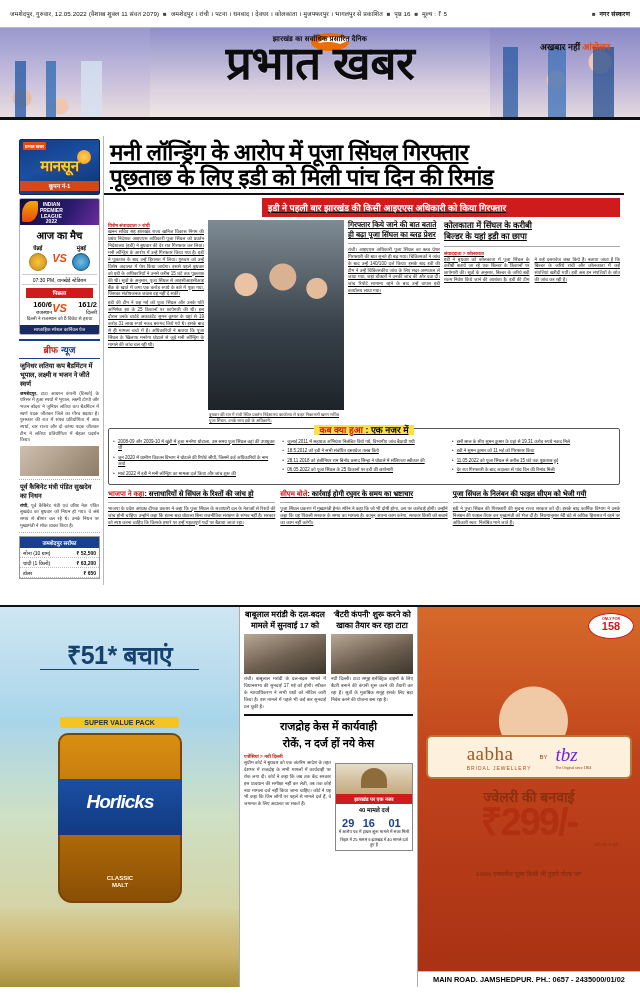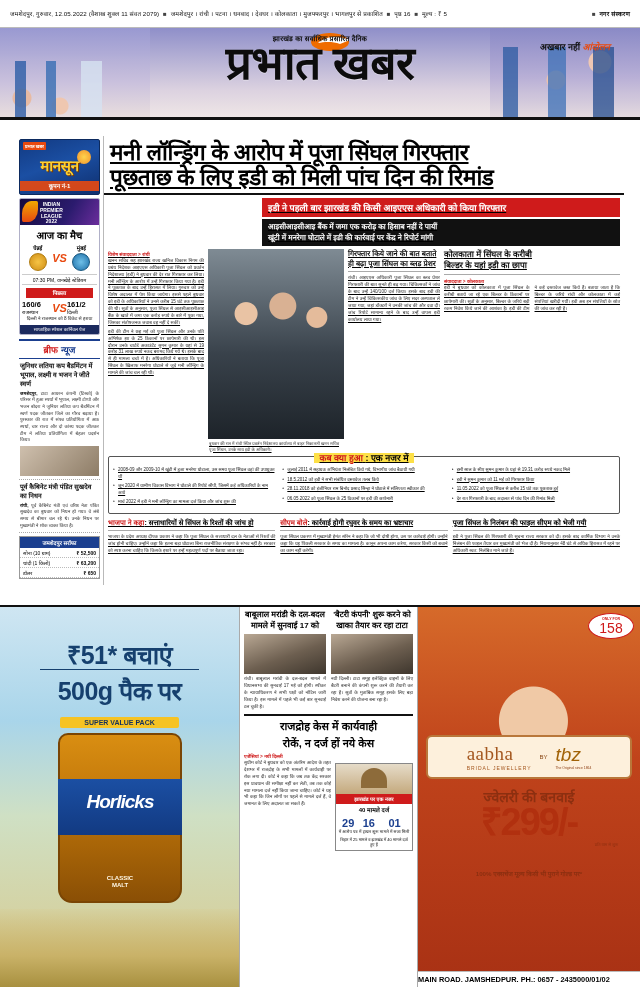--- a/index.html
+++ b/index.html
@@ -68,21 +68,21 @@
     text-shadow:0 1px 0 rgba(255,255,255,.35);
   }
   .mh-bird {
     position:absolute; left:50%; top:4px; transform:translateX(-10px);
     width:46px; height:20px;
   }
   .mh-slogan {
     position:absolute; right:30px; top:12px;
     font-size:9px; font-weight:bold; color:#111; white-space:nowrap;
   }
-  .mh-slogan .hl { color:#e8490f;font-style:italic; }
+  .mh-slogan .hl { color:#e8490f; }
 
   
   .body-wrap { display:flex; padding:16px; }
   .col-left { width:88px; border-right:1px solid #b9b9b9; }
   .col-main { flex:1;text-decoration:underline; }
 
   
   .promo-monsoon {
     margin:3px 3px 0; height:56px; border-radius:2px; position:relative; overflow:hidden;
     background:linear-gradient(160deg,#123a82 0%,#1b4fa3 45%,#0f2f6e 100%);
@@ -121,21 +121,21 @@
   .ipl-team .tn { font-size:5.5px; font-weight:bold; }
   .ipl-team .tlogo { width:18px; height:18px; border-radius:50%; margin:1px auto 0;
     background:radial-gradient(circle,#f6c445,#cf8d16); border:1px solid #b07c10;}
   .ipl-team.b .tlogo { background:radial-gradient(circle,#6fc0e8,#1e6fa8); border-color:#17577f;}
   .ipl-vs { font-size:11px; font-weight:bold; color:#e8490f; font-style:italic; }
   .ipl-time { text-align:center; font-size:5px; border-top:1px solid #ccc; border-bottom:1px solid #ccc;
     margin:3px 2px; padding:1.5px 0; }
   .ipl-prev-label { text-align:center; font-size:5.5px; font-weight:bold; color:#fff; background:#cf1b1b;
     margin:0 6px; padding:1px 0; }
   .ipl-scores { display:flex; align-items:center; justify-content:space-around; padding:2px 2px 0; }
-  .ipl-score { text-align:left; width:30px; }
+  .ipl-score { text-align:right; width:30px; }
   .ipl-score .sc { font-size:7.5px; font-weight:bold; }
   .ipl-score .st { font-size:5px; }
   .ipl-result { font-size:4.6px; text-align:center; padding:1px 3px 3px; line-height:1.3; color:#222;}
   .ipl-foot { background:#1b2a5e; color:#fff; font-size:4.6px; text-align:center; padding:1.5px 0; }
 
   .brief-box { margin:4px 3px 0; }
   .brief-head { display:flex; align-items:center; justify-content:center; gap:3px;
     border-top:2px solid #1b3f8f; border-bottom:1px solid #1b3f8f; padding:2px 0; }
   .brief-head .b1 { font-size:9px; font-weight:bold; color:#cf1b1b; }
   .brief-head .b2 { font-size:9px; font-weight:bold; color:#1b3f8f; }
@@ -253,35 +253,35 @@
   .bride { position:absolute; inset:0;
     background:
       radial-gradient(circle at 52% 30%, #f0c9a6 0 34px, transparent 35px),
       linear-gradient(180deg,#d66a2a 0%,#c0431b 40%,#a83114 100%); }
   .aabha-card { position:absolute; top:128px; left:8px; right:8px; height:44px;
     border:2px solid #b9773a; border-radius:6px; background:#fdf0dc;
     display:flex; align-items:center; justify-content:center; gap:8px; }
   .aabha-name { font-size:19px; color:#a4571f; font-family:"Liberation Serif", serif; letter-spacing:.5px; }
   .aabha-sub { font-size:5px; letter-spacing:1px; color:#a4571f; text-align:center; }
   .aabha-by { font-size:6px; color:#8c4a18; }
-  .tbz { font-size:19px; color:#a16207; font-family:Liberation Sans, sans-serif; font-style:italic; }
+  .tbz { font-size:19px; color:#6d28d9; font-family:Liberation Serif, serif; font-style:italic; }
   .tbz-sub { font-size:3.4px; color:#8c3d12; text-align:center; }
   .jw-line { position:absolute; top:180px; left:0; right:0; text-align:center;
     font-size:14px; font-weight:bold; color:#8c2f10; }
   .jw-price { position:absolute; top:196px; left:0; right:0; text-align:center;
     font-size:38px; font-weight:bold; color:#b1300f; letter-spacing:-2px; line-height:1; }
   .jw-note { position:absolute; top:236px; right:22px; font-size:4px; color:#8c2f10; text-align:center; line-height:1.2;}
   .jw-ex { position:absolute; top:262px; left:0; right:0; text-align:center;
     font-size:6.2px; font-weight:bold; color:#8c2f10; }
   .addr-bar { position:absolute; bottom:0; left:0; right:0; background:#fff;
-    font-size:7.4px; font-weight:bold; text-align:left; padding:3px 0; border-top:1px solid #bbb; }
+    font-size:7.4px; font-weight:bold; text-align:center; padding:3px 0; border-top:1px solid #bbb; }
   .promo-158 { position:absolute; top:6px; right:6px; width:46px; height:26px; border-radius:50%;
     background:#fff; border:1px solid #cf1b1b; text-align:center; }
   .promo-158 .t1 { font-size:3.6px; font-weight:bold; color:#cf1b1b; margin-top:3px; }
-  .promo-158 .t2 { font-size:14px; font-weight:normal; color:#cf1b1b; line-height:1; }
+  .promo-158 .t2 { font-size:11px; font-weight:bold; color:#cf1b1b; line-height:1; }
 </style>
 </head>
 <body>
 
 <div class="page">
 
   <div class="topstrip">
     <div class="left">
       <span>जमशेदपुर, गुरुवार, 12.05.2022 (वैशाख शुक्ल 11 संवत 2079)</span>
       <span class="sep">■</span>
@@ -411,24 +411,20 @@
 
       <div class="lead-wrap">
         <div class="lead-h1">मनी लॉन्ड्रिंग के आरोप में पूजा सिंघल गिरफ्तार</div>
         <div class="lead-h2">पूछताछ के लिए इडी को मिली पांच दिन की रिमांड</div>
       </div>
 
       <div style="display:flex; gap:4px; padding:0 4px;">
         <div style="width:150px;"></div>
         <div style="flex:1;">
           <div class="red-banner">इडी ने पहली बार झारखंड की किसी आइएएस अधिकारी को किया गिरफ्तार</div>
-          <div class="black-banner">
-            <span class="line">आइसीआइसीआइ बैंक में जमा एक करोड़ का हिसाब नहीं दे पायीं</span>
-            <span class="line">खूंटी में मनरेगा घोटाले में इडी की कार्रवाई पर केंद्र ने रिपोर्ट मांगी</span>
-          </div>
         </div>
       </div>
 
       <div class="main-cols">
 
         <div class="mc-a">
           <div class="byline">विशेष संवाददाता &gt; रांची</div>
           <div class="bodytext">
             <p>खनन सचिव सह झारखंड राज्य खनिज विकास निगम की प्रबंध निदेशक आइएएस अधिकारी पूजा सिंघल को प्रवर्तन निदेशालय (इडी) ने बुधवार की देर रात गिरफ्तार कर लिया। मनी लॉन्ड्रिंग के आरोप में उन्हें गिरफ्तार किया गया है। इडी ने पूछताछ के बाद उन्हें हिरासत में लिया। गुरुवार को उन्हें विशेष अदालत में पेश किया जायेगा। इससे पहले बुधवार को इडी के अधिकारियों ने उनसे करीब 15 घंटे तक पूछताछ की थी। सूत्रों के अनुसार, पूजा सिंघल से आइसीआइसीआइ बैंक के खाते में जमा एक करोड़ रुपये के बारे में पूछा गया, जिसका संतोषजनक जवाब वह नहीं दे सकीं।</p>
             <p>इडी की टीम ने छह मई को पूजा सिंघल और उनके पति अभिषेक झा के 25 ठिकानों पर छापेमारी की थी। इस दौरान उनके चार्टर्ड अकाउंटेंट सुमन कुमार के यहां से 19 करोड़ 31 लाख रुपये नकद बरामद किये गये थे। इसके बाद से ही मामला चर्चा में है। अधिकारियों ने बताया कि पूजा सिंघल के खिलाफ मनरेगा घोटाले से जुड़े मनी लॉन्ड्रिंग के मामले की जांच चल रही थी।</p>
@@ -507,21 +503,20 @@
         </div>
       </div>
     </div>
   </div>
 
   <div class="lower">
 
     <div class="lower-ad">
       <div class="ad-save">₹51* बचाएं</div>
       <div class="ad-line"></div>
-      <div class="ad-pack">500g पैक पर</div>
       <div class="ad-svp">SUPER VALUE PACK</div>
       <div class="ad-jar">
         <div class="band"></div>
         <div class="brand">Horlicks</div>
         <div class="cm">
           <div>CLASSIC</div>
           <div>MALT</div>
         </div>
       </div>
       <div class="ad-wheat"></div>

